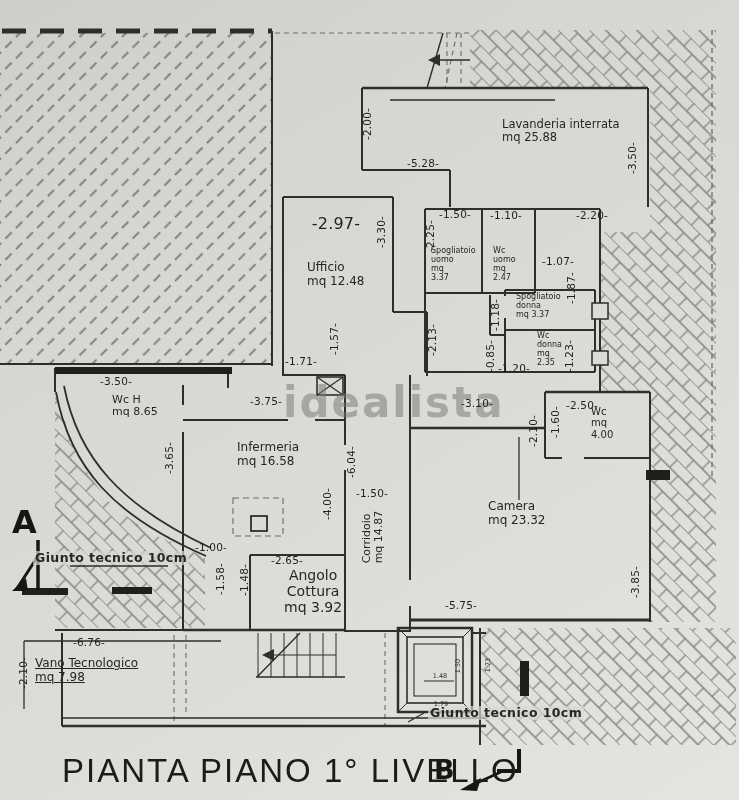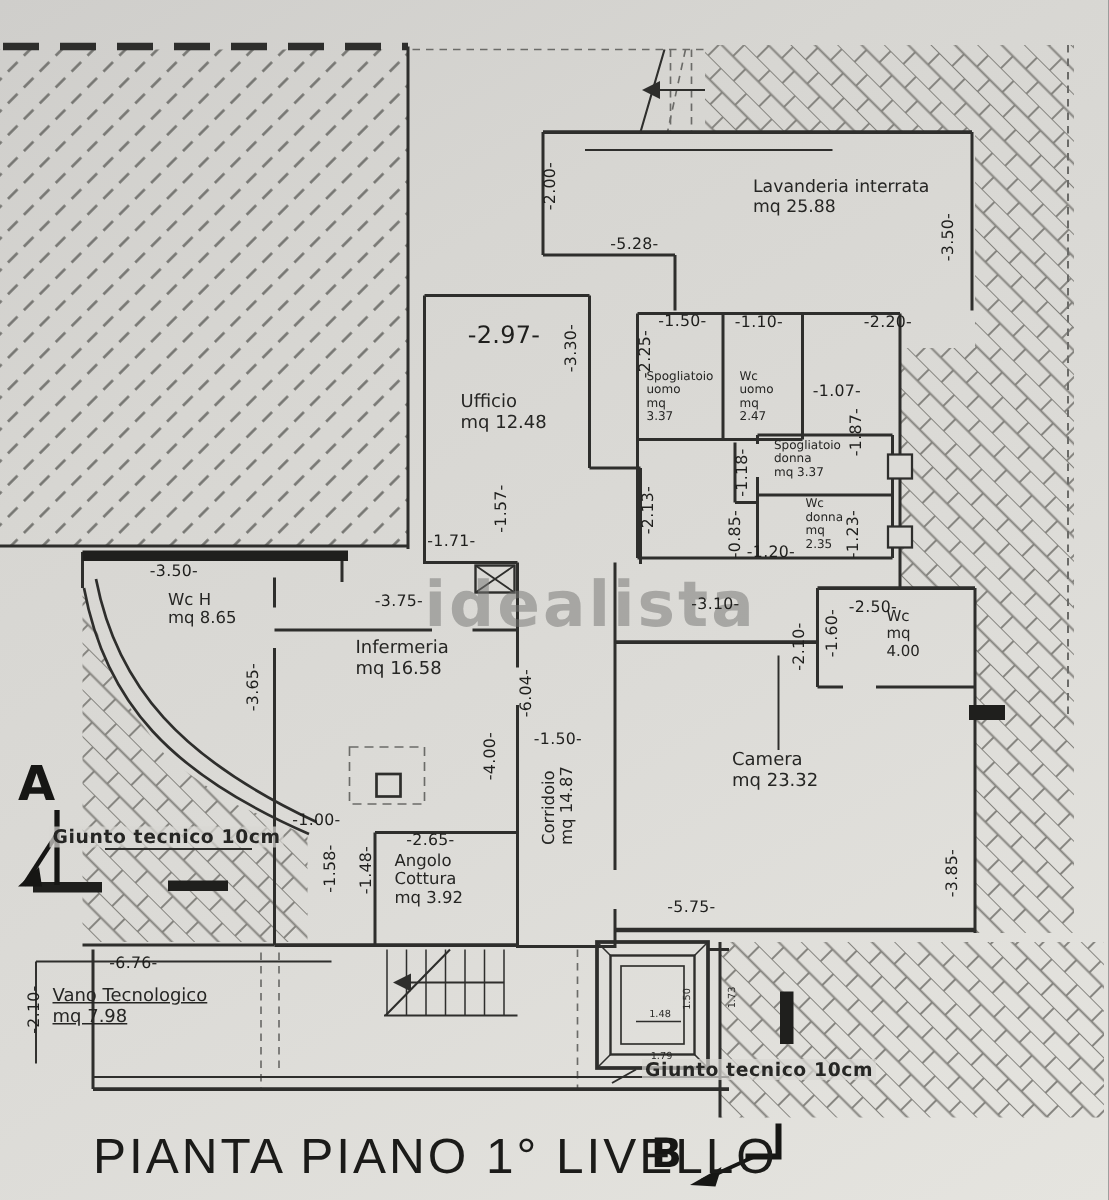--- a/index.html
+++ b/index.html
@@ -147,28 +147,28 @@
 2.47</div>
       <div class="lbl room" style="left: 516px; top: 292px; font-size: 8px;">Spogliatoio
 donna
 mq 3.37</div>
       <div class="lbl room" style="left: 537px; top: 331px; font-size: 8px;">Wc
 donna
 mq
 2.35</div>
       <div class="lbl room" style="left: 112px; top: 394px; font-size: 11px;">Wc H
 mq 8.65</div>
-      <div class="lbl room" style="left: 237px; top: 425px; font-size: 12px;">Infermeria
+      <div class="lbl room" style="left: 237px; top: 441px; font-size: 12px;">Infermeria
 mq 16.58</div>
       <div class="lbl room" style="left: 488px; top: 500px; font-size: 12px;">Camera
 mq 23.32</div>
       <div class="lbl room" style="left: 591px; top: 406px; font-size: 10px;">Wc
 mq
 4.00</div>
-      <div class="lbl room" style="left: 263px; top: 568px; font-size: 11px;">Angolo
+      <div class="lbl room" style="left: 284px; top: 568px; font-size: 14px; text-align: center;">Angolo
 Cottura
 mq 3.92</div>
       <div class="lbl room" style="left: 35px; top: 657px; font-size: 12px; text-decoration: underline;">Vano Tecnologico
 mq 7.98</div>
       <div class="lbl room" style="left: 373px; top: 537px; font-size: 11px; transform: translate(-50%, -50%) rotate(-90deg);">Corridoio
 mq 14.87</div>
       <div class="lbl dim" style="left: 368px; top: 124px; font-size: 10.5px; transform: translate(-50%, -50%) rotate(-90deg);">-2.00-</div>
       <div class="lbl dim" style="left: 423px; top: 164px; font-size: 10.5px; transform: translate(-50%, -50%);">-5.28-</div>
       <div class="lbl dim" style="left: 633px; top: 158px; font-size: 10.5px; transform: translate(-50%, -50%) rotate(-90deg);">-3.50-</div>
       <div class="lbl dim" style="left: 592px; top: 216px; font-size: 10.5px; transform: translate(-50%, -50%);">-2.20-</div>

